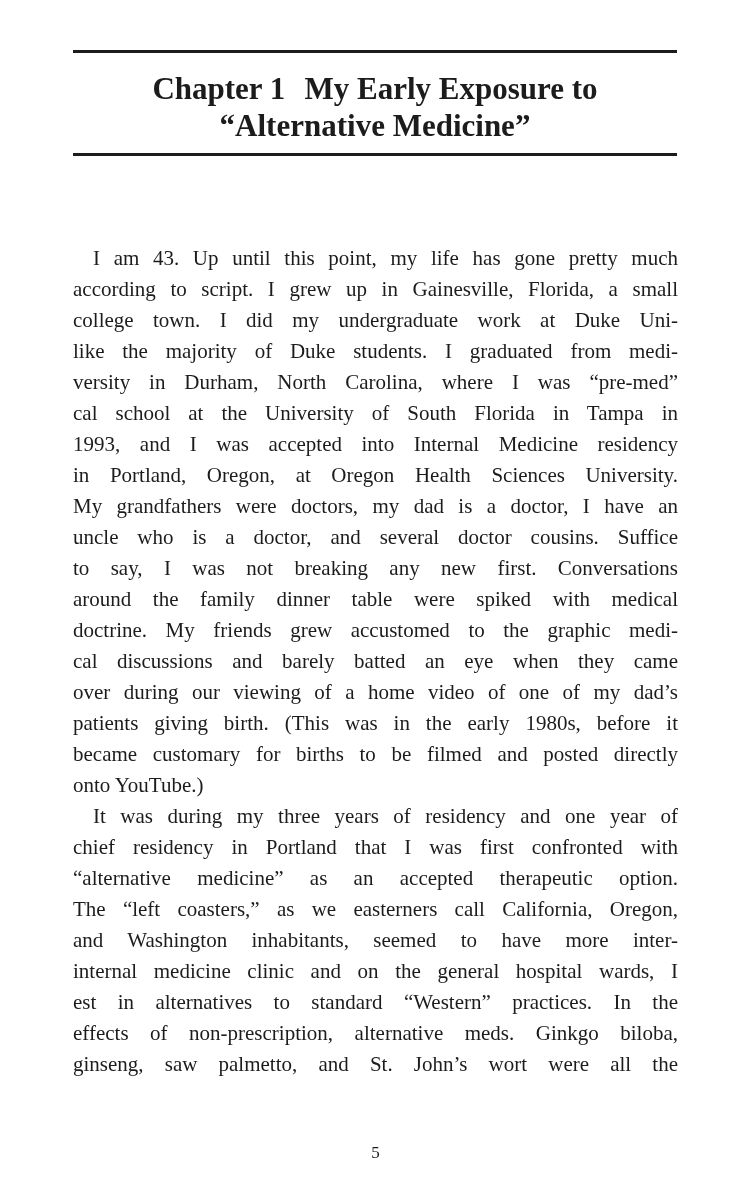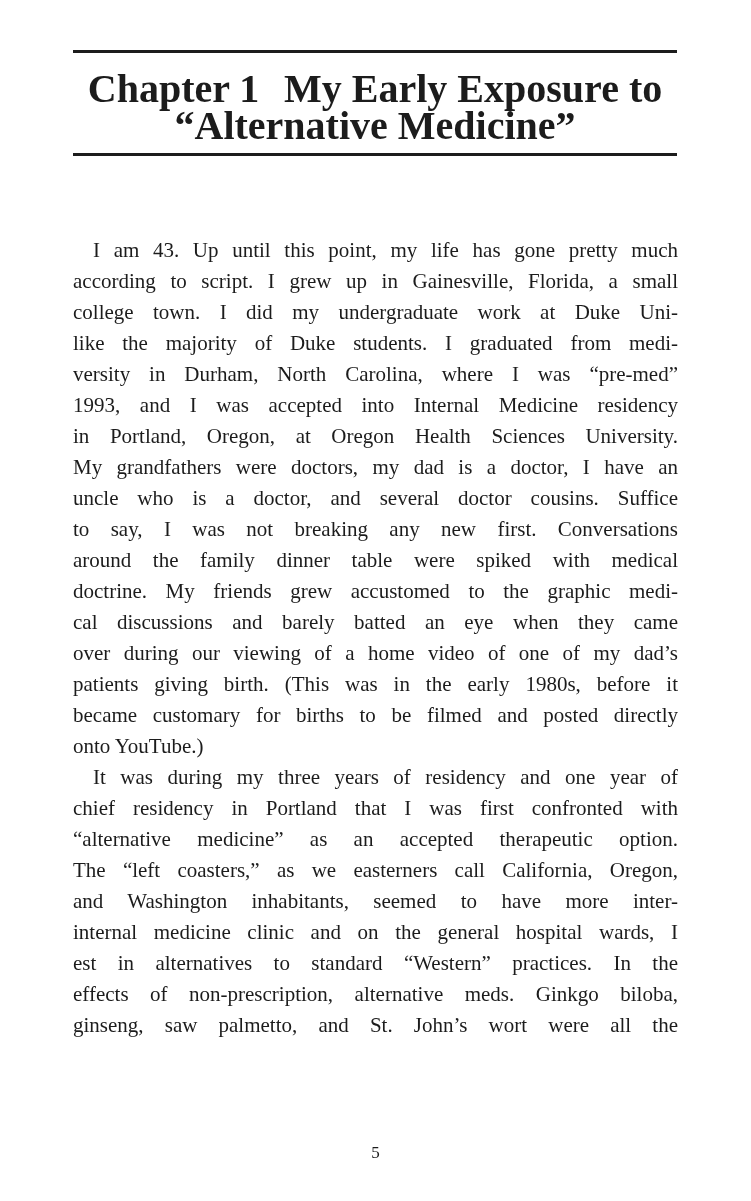--- a/index.html
+++ b/index.html
@@ -26,30 +26,30 @@
   .top-rule { top: 50px; }
   .bottom-rule { top: 153px; }
   .chapter-title {
     position: absolute;
     top: 70px;
     left: 73px;
     right: 74px;
     margin: 0;
     text-align: center;
     font-weight: bold;
-    font-size: 40px;
+    font-size: 31px;
     line-height: 37px;
     color: #1c1c1c;
   }
   .chapter-label { margin-right: 0.62em; }
   .title-line { display: block; }
   .title-line-1 { display: inline; }
   .body-text {
     position: absolute;
-    top: 235px;
+    top: 243px;
     left: 73px;
     width: 605px;
     font-size: 21px;
     line-height: 31px;
   }
   .line {
     text-align: justify;
     text-align-last: justify;
   }
   .line.last {
@@ -83,20 +83,21 @@
   </h1>
 
   <div class="rule bottom-rule"></div>
 
   <main class="body-text" id="body-text">
       <div class="line indent">I am 43. Up until this point, my life has gone pretty much</div>
       <div class="line">according to script. I grew up in Gainesville, Florida, a small</div>
       <div class="line">college town. I did my undergraduate work at Duke Uni-</div>
       <div class="line">like the majority of Duke students. I graduated from medi-</div>
       <div class="line">versity in Durham, North Carolina, where I was “pre-med”</div>
+      <div class="line">cal school at the University of South Florida in Tampa in</div>
       <div class="line">1993, and I was accepted into Internal Medicine residency</div>
       <div class="line">in Portland, Oregon, at Oregon Health Sciences University.</div>
       <div class="line">My grandfathers were doctors, my dad is a doctor, I have an</div>
       <div class="line">uncle who is a doctor, and several doctor cousins. Suffice</div>
       <div class="line">to say, I was not breaking any new first. Conversations</div>
       <div class="line">around the family dinner table were spiked with medical</div>
       <div class="line">doctrine. My friends grew accustomed to the graphic medi-</div>
       <div class="line">cal discussions and barely batted an eye when they came</div>
       <div class="line">over during our viewing of a home video of one of my dad’s</div>
       <div class="line">patients giving birth. (This was in the early 1980s, before it</div>

